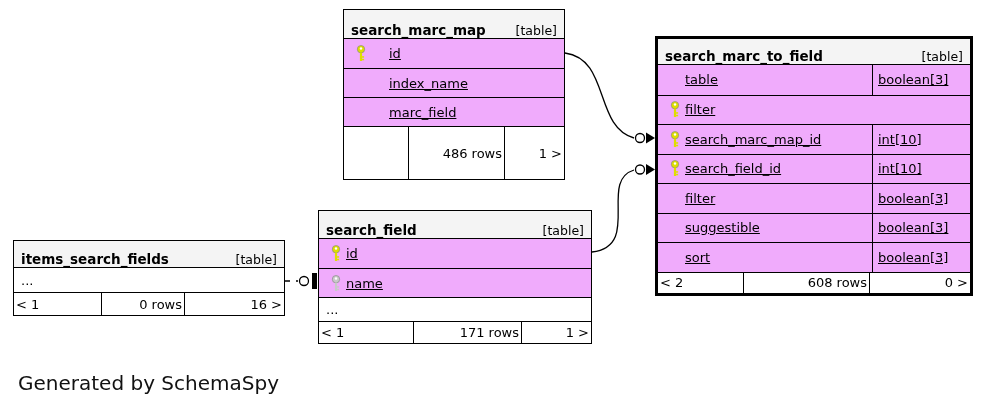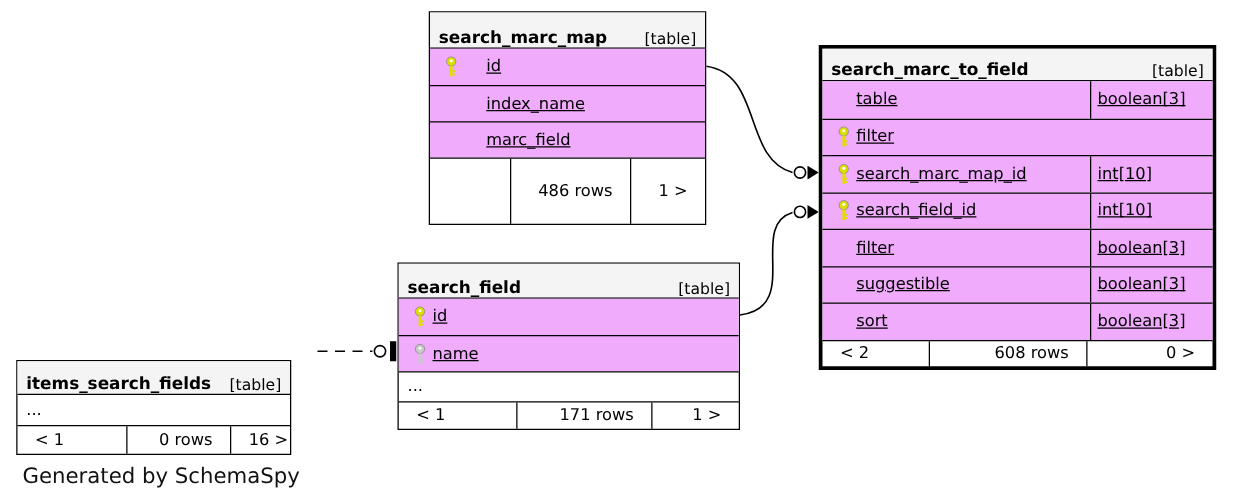--- a/index.html
+++ b/index.html
@@ -44,31 +44,31 @@
     border-left:1px solid var(--border);padding-left:5px;box-sizing:border-box;
     white-space:nowrap;
   }
   .erow{
     display:flex;align-items:center;box-sizing:border-box;padding-left:7px;
   }
   .foot{
     display:flex;border-top:1px solid var(--border);box-sizing:border-box;flex:1;
   }
   .fc{
-    display:flex;align-items:center;box-sizing:border-box;padding:0 14px;
+    display:flex;align-items:center;box-sizing:border-box;padding:0 2px;
     white-space:nowrap;
     text-align:right;
   }
   .fc + .fc{border-left:1px solid var(--border);}
   .fc.r{justify-content:flex-end;}
   .keysvg{display:block;}
   .k-primary{color:var(--primary-key);}
   .k-unique{color:var(--unique-key);}
   .note{
-    position:absolute;left:18px;top:371px;font-size:17px;color:#111;
+    position:absolute;left:18px;top:371px;font-size:20px;color:#111;
   }
   svg.overlay{position:absolute;inset:0;pointer-events:none;}
 </style>
 </head>
 <body>
 
 <svg width="0" height="0" style="position:absolute">
   <defs>
     <g id="keyshape">
       <circle cx="5" cy="4.2" r="3.7" fill="currentColor" stroke="#8a8a8a" stroke-width="0.7"></circle>
@@ -227,21 +227,21 @@
     <div class="erow" style="height:24px;flex:0 0 24px;border-top:1px solid var(--border);">
       <span class="cn">...</span>
     </div>
     <div class="foot">
       <span class="fc" style="flex:0 0 94px;">&lt; 1</span>
       <span class="fc r" style="flex:0 0 108px;">171 rows</span>
       <span class="fc r" style="flex:1;">1 &gt;</span>
     </div>
   </div>
 
-  <div class="tbl" style="left:13px;top:240px;width:220px;height:76px;margin-top:48px;">
+  <div class="tbl" style="left:13px;top:240px;width:272px;height:76px;">
     <div class="hdr" style="height:27px;flex:0 0 27px;">
       <span class="tname">items_search_fields</span>
       <span class="ttag">[table]</span>
     </div>
     <div class="erow" style="height:24px;flex:0 0 24px;">
       <span class="cn">...</span>
     </div>
     <div class="foot">
       <span class="fc" style="flex:0 0 87px;">&lt; 1</span>
       <span class="fc r" style="flex:0 0 83px;">0 rows</span>

